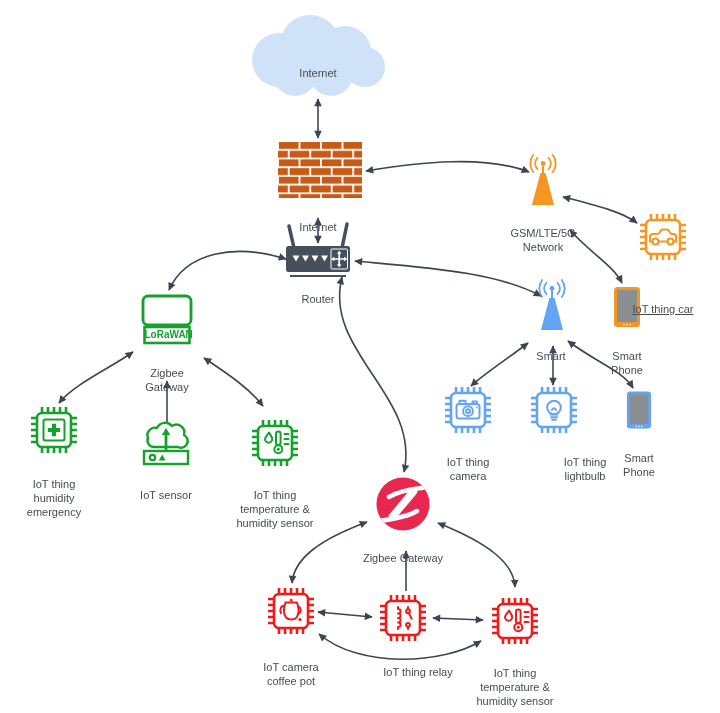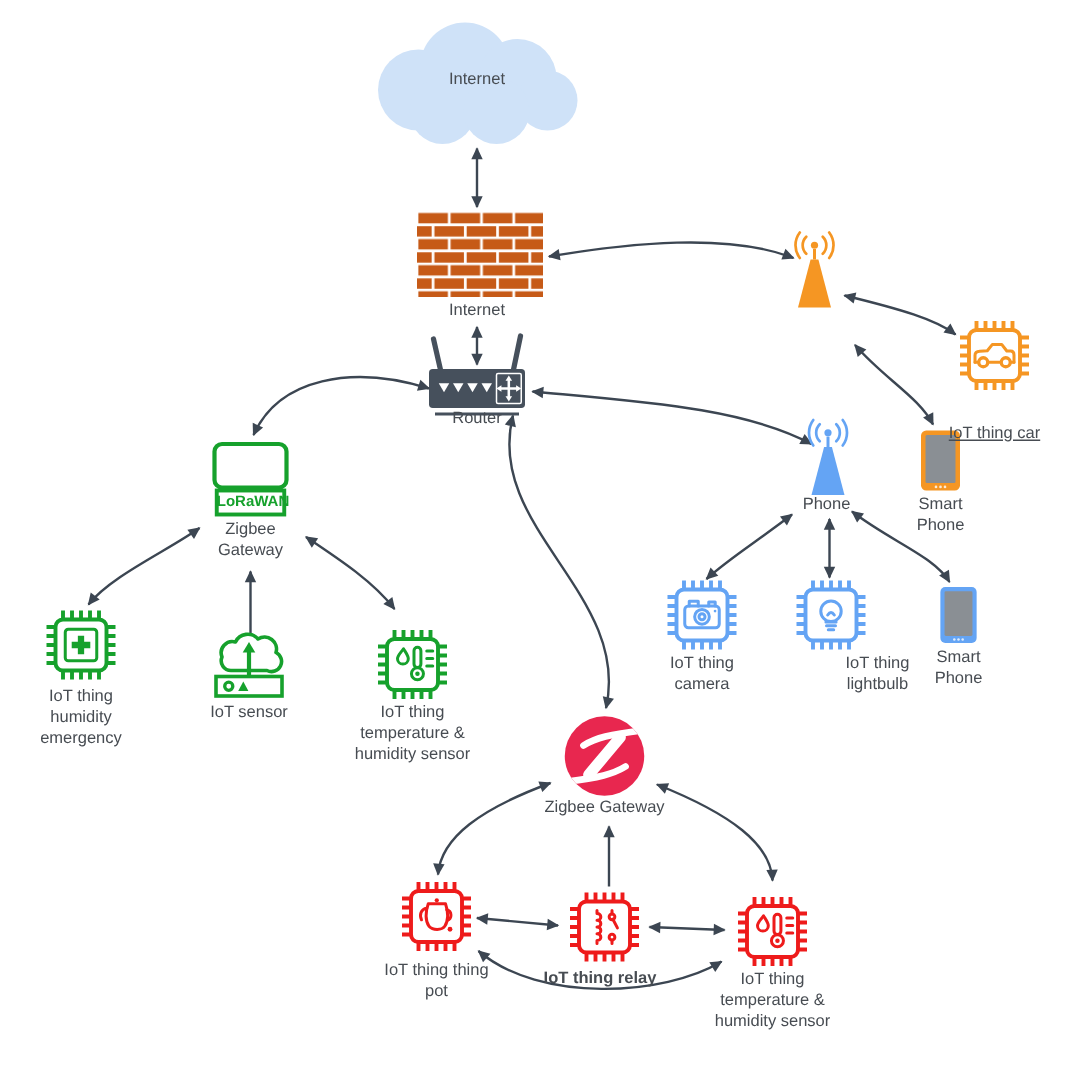--- a/index.html
+++ b/index.html
@@ -1,19 +1,19 @@
 <!DOCTYPE html>
 <html><head>
 <meta charset="utf-8">
 <style>
   html,body{margin:0;padding:0;background:#fff;}
   .stage{position:relative;width:720px;height:713px;background:#fff;overflow:hidden;
          font-family:"Liberation Sans",sans-serif;}
   .stage svg{position:absolute;left:0;top:0;}
-  .lbl{position:absolute;font-size:11px;line-height:1.25;color:#474C52;text-align:center;}
+  .lbl{position:absolute;font-size:11px;line-height:1.25;color:#474C52;text-align:center;margin-top:20px;}
   .badge{position:absolute;font-size:10px;font-weight:bold;color:#16A12C;text-align:center;line-height:16px;}
   .edge{fill:none;stroke:#3C4652;stroke-width:1.6;}
   .green{color:#16A12C}.red{color:#EE1B1B}.blue{color:#64A4F4}.orange{color:#F59623}
   .pins{stroke:currentColor;stroke-width:2.6;fill:none;}
   .chipbody{fill:#fff;stroke:currentColor;stroke-width:2.6;}
   .s2{stroke:currentColor;stroke-width:2;fill:none;stroke-linecap:round;stroke-linejoin:round;}
 </style>
 </head>
 <body>
 
@@ -218,24 +218,25 @@
 </svg>
 
 <div class="lbl" style="left:278px;top:47px;width:80px;">Internet</div>
 <div class="lbl" style="left:278px;top:201px;width:80px;">Internet</div>
 <div class="lbl" style="left:278px;top:273px;width:80px;">Router</div>
 <div class="badge" style="left:144.5px;top:327px;width:45px;">LoRaWAN</div>
 <div class="lbl" style="left:132px;top:347px;width:70px;">Zigbee Gateway</div>
 <div class="lbl" style="left:18px;top:458px;width:72px;">IoT thing humidity emergency</div>
 <div class="lbl" style="left:126px;top:469px;width:80px;">IoT sensor</div>
 <div class="lbl" style="left:229px;top:469px;width:92px;">IoT thing temperature &amp; humidity sensor</div>
+<div class="lbl" style="left:501px;top:207px;width:84px;">GSM/LTE/5G Network</div>
 <div class="lbl" style="left:617px;top:283px;width:92px;text-decoration:underline;">IoT thing car</div>
 <div class="lbl" style="left:602px;top:330px;width:50px;">Smart Phone</div>
-<div class="lbl" style="left:526px;top:330px;width:50px;">Phone</div>
+<div class="lbl" style="left:526px;top:330px;width:50px;">Smart</div>
 <div class="lbl" style="left:436px;top:436px;width:64px;">IoT thing camera</div>
 <div class="lbl" style="left:553px;top:436px;width:64px;">IoT thing lightbulb</div>
 <div class="lbl" style="left:614px;top:432px;width:50px;">Smart Phone</div>
 <div class="lbl" style="left:348px;top:532px;width:110px;">Zigbee Gateway</div>
-<div class="lbl" style="left:255px;top:641px;width:72px;">IoT thing thing pot</div>
-<div class="lbl" style="left:350px;top:646px;width:100px;font-weight:bold;">IoT thing relay</div>
+<div class="lbl" style="left:255px;top:641px;width:72px;">IoT camera coffee pot</div>
+<div class="lbl" style="left:368px;top:646px;width:100px;">IoT thing relay</div>
 <div class="lbl" style="left:469px;top:647px;width:92px;">IoT thing temperature &amp; humidity sensor</div>
 
 </div>
 
 </body></html>

